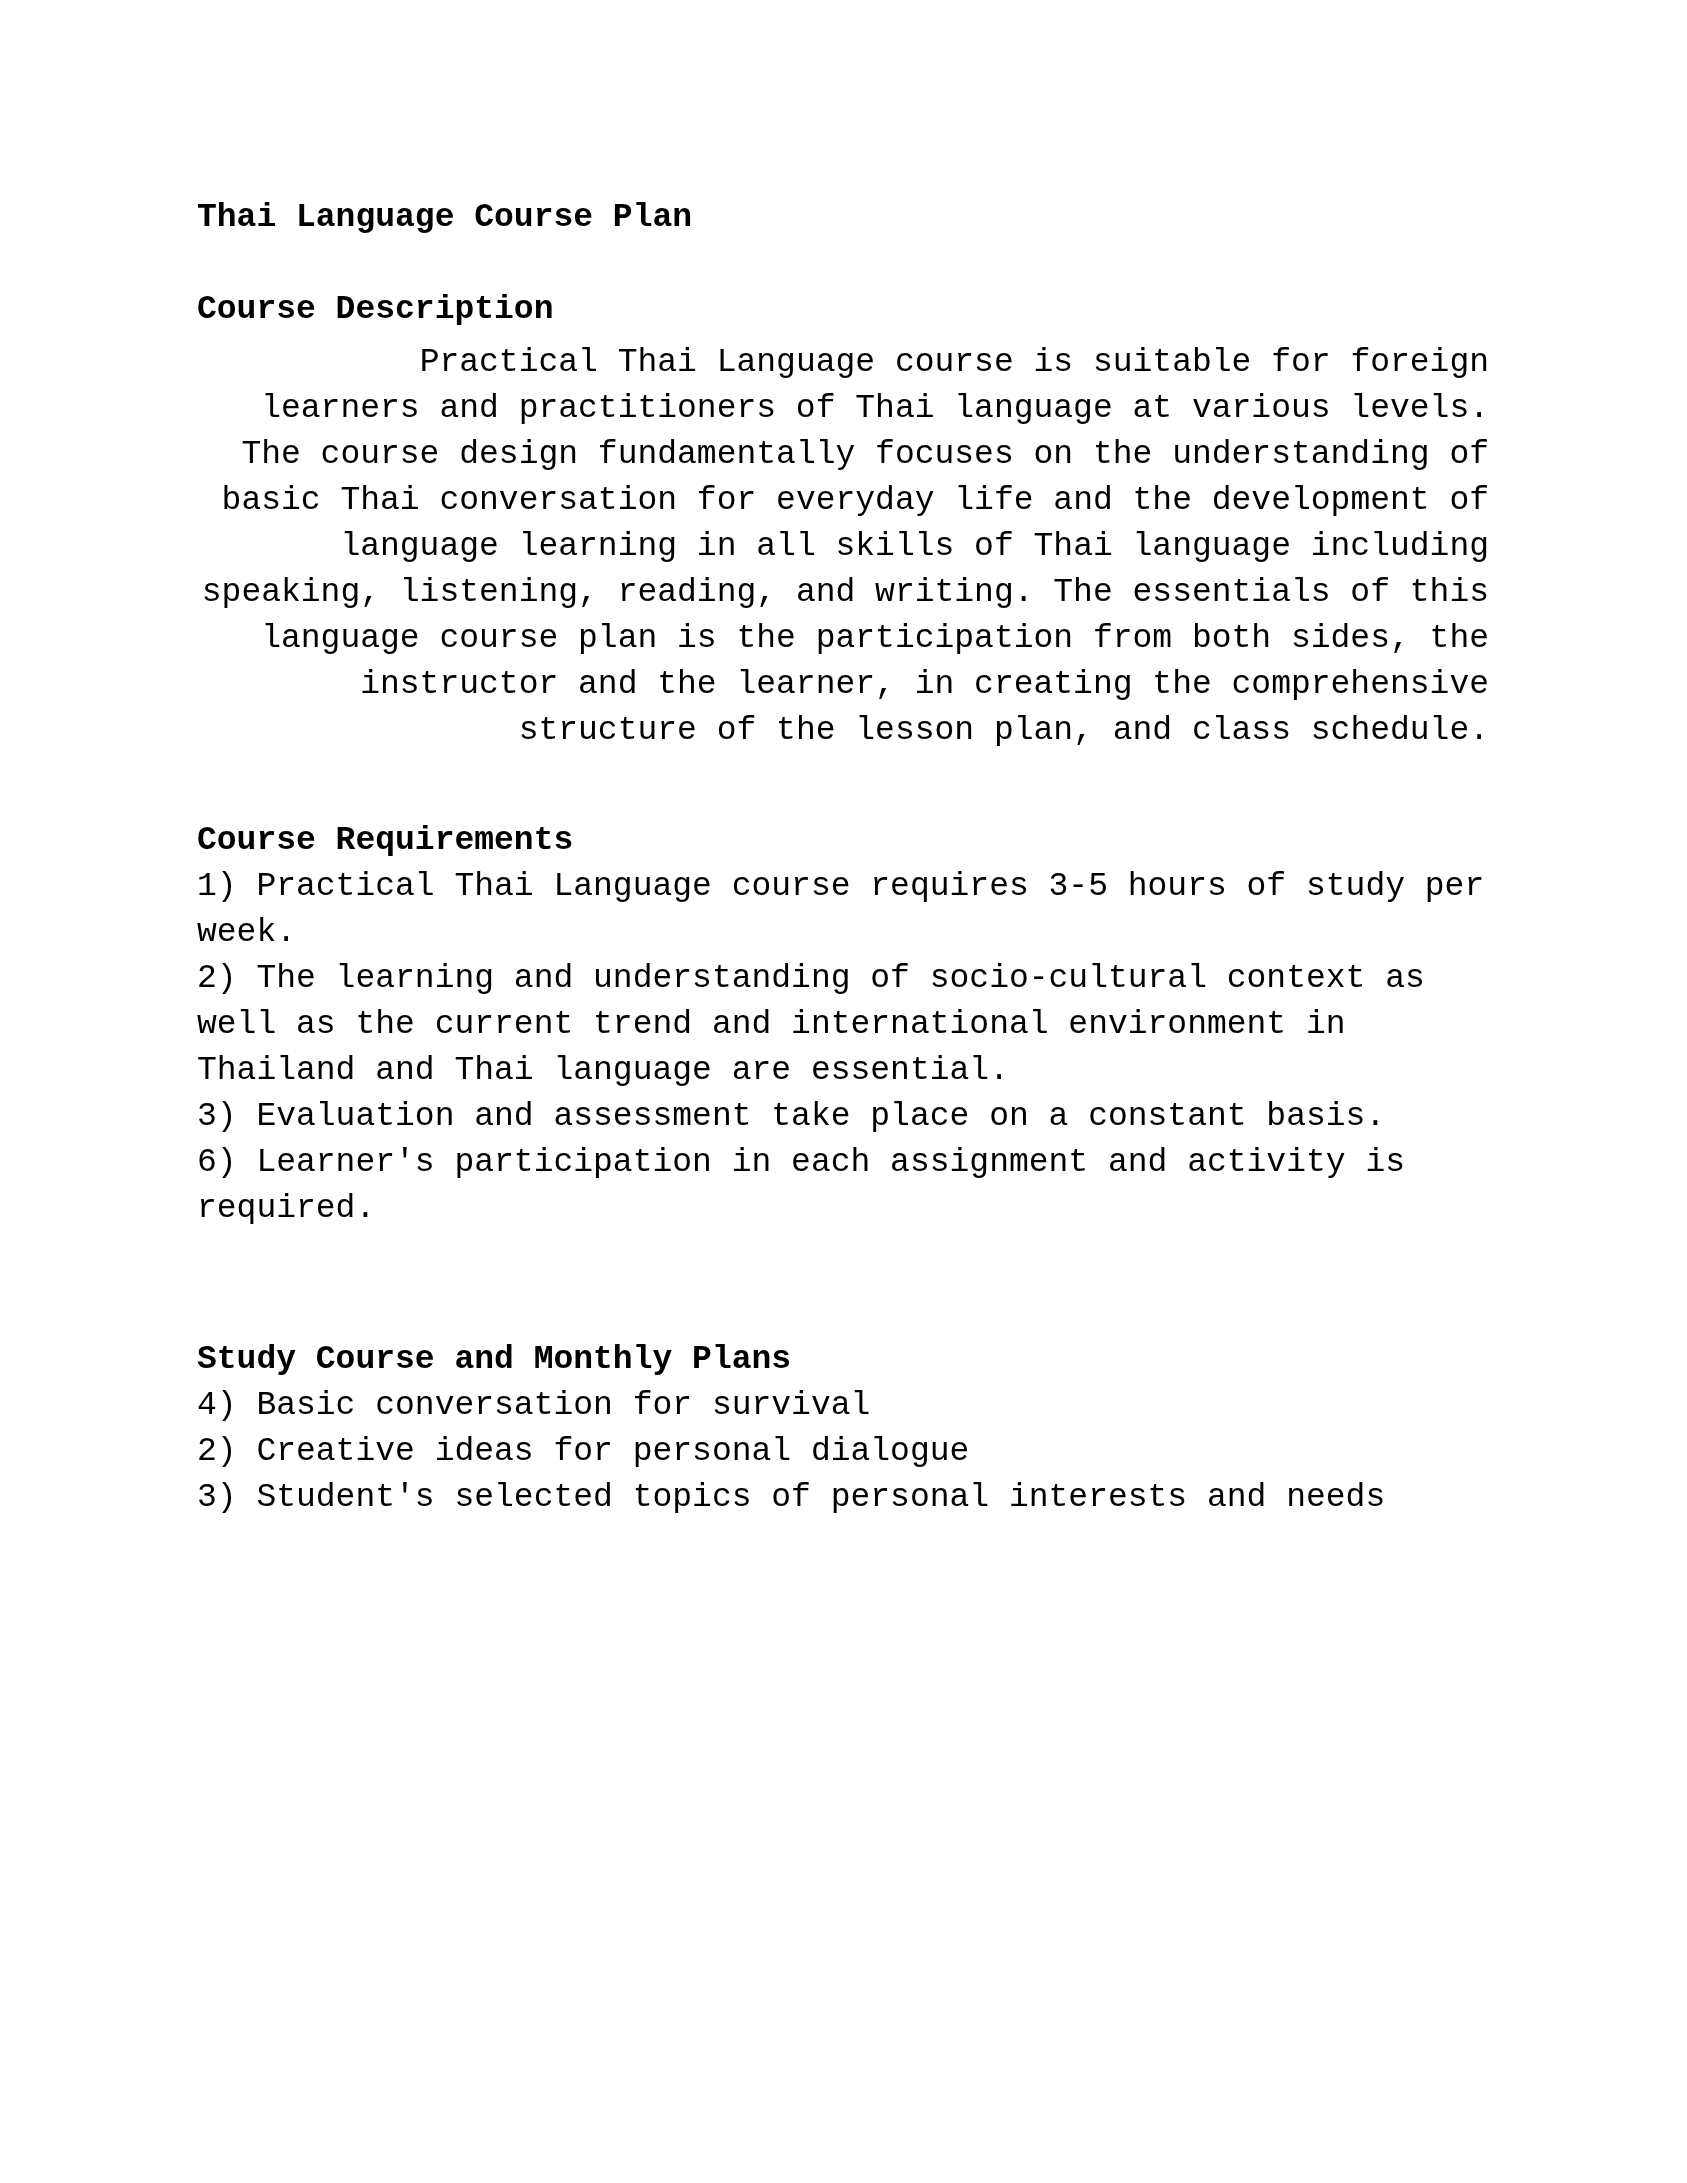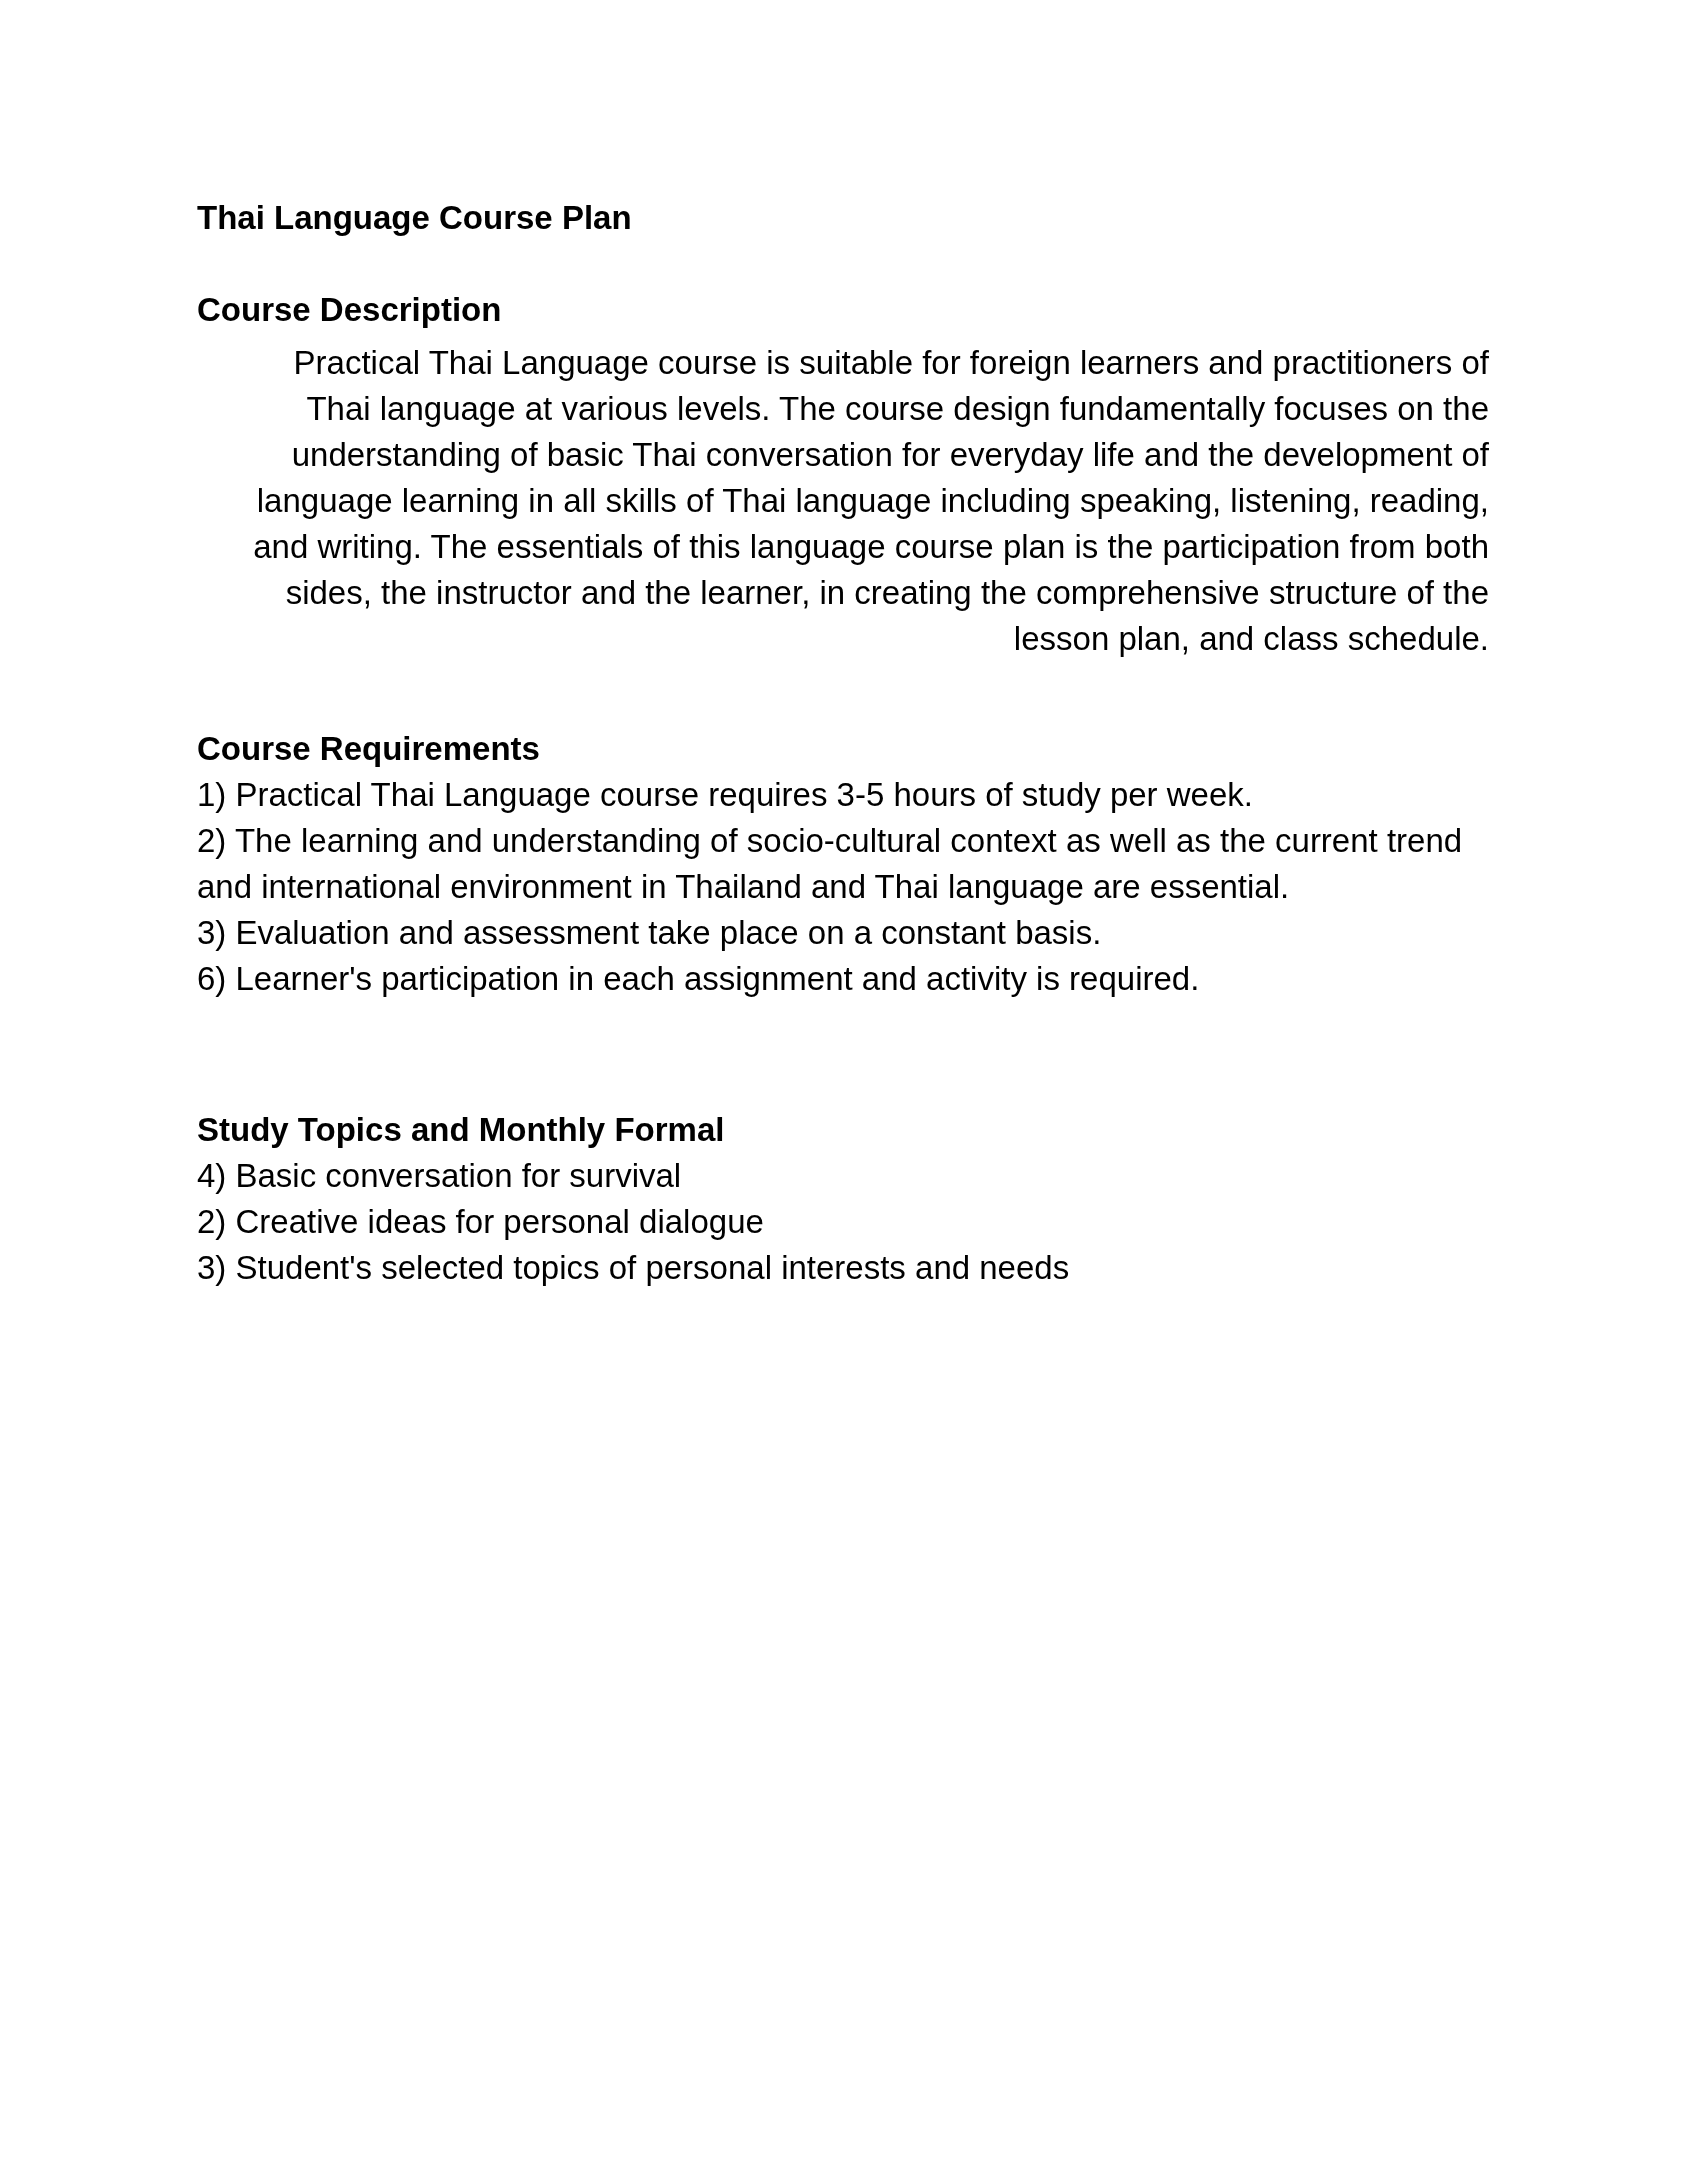--- a/index.html
+++ b/index.html
@@ -8,21 +8,21 @@
     background: #ffffff;
   }
   .page {
     position: relative;
     width: 1687px;
     height: 2183px;
     box-sizing: border-box;
     padding: 195px 198px 0 197px;
     background: #ffffff;
     color: #000000;
-    font-family: Liberation Sans, sans-serif;
+    font-family: Liberation Mono, monospace;
     font-size: 33px;
     line-height: 46px;
   }
   .line {
     margin: 0;
   }
   .heading {
     font-weight: bold;
   }
   .spacer {
@@ -64,20 +64,20 @@
     <p class="item">1) Practical Thai Language course requires 3-5 hours of study per week.</p>
     <p class="item">2) The learning and understanding of socio-cultural context as well as the current trend and international environment in Thailand and Thai language are essential.</p>
     <p class="item">3) Evaluation and assessment take place on a constant basis.</p>
     <p class="item">6) Learner's participation in each assignment and activity is required.</p>
   </div>
 
   <div class="spacer"></div>
   <div class="spacer"></div>
 
   <div class="section-study-topics">
-    <p class="line heading">Study Topics and Monthly Formal</p>
+    <p class="line heading">Study Course and Monthly Plans</p>
     <p class="item">4) Basic conversation for survival</p>
     <p class="item">2) Creative ideas for personal dialogue</p>
     <p class="item">3) Student's selected topics of personal interests and needs</p>
   </div>
 
 </div>
 
 
 </body></html>

